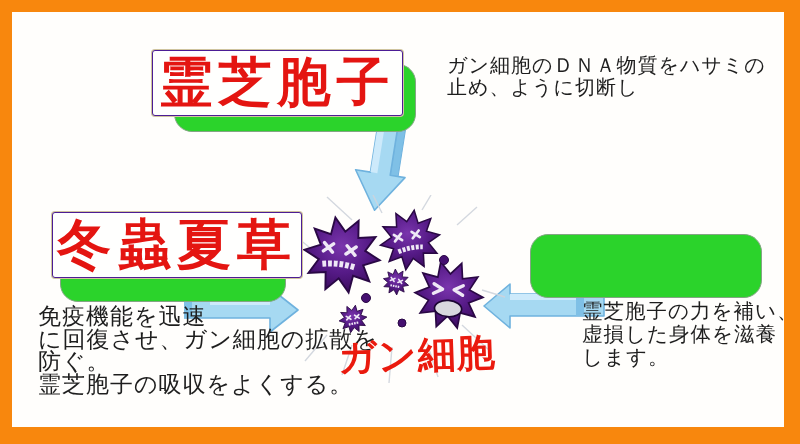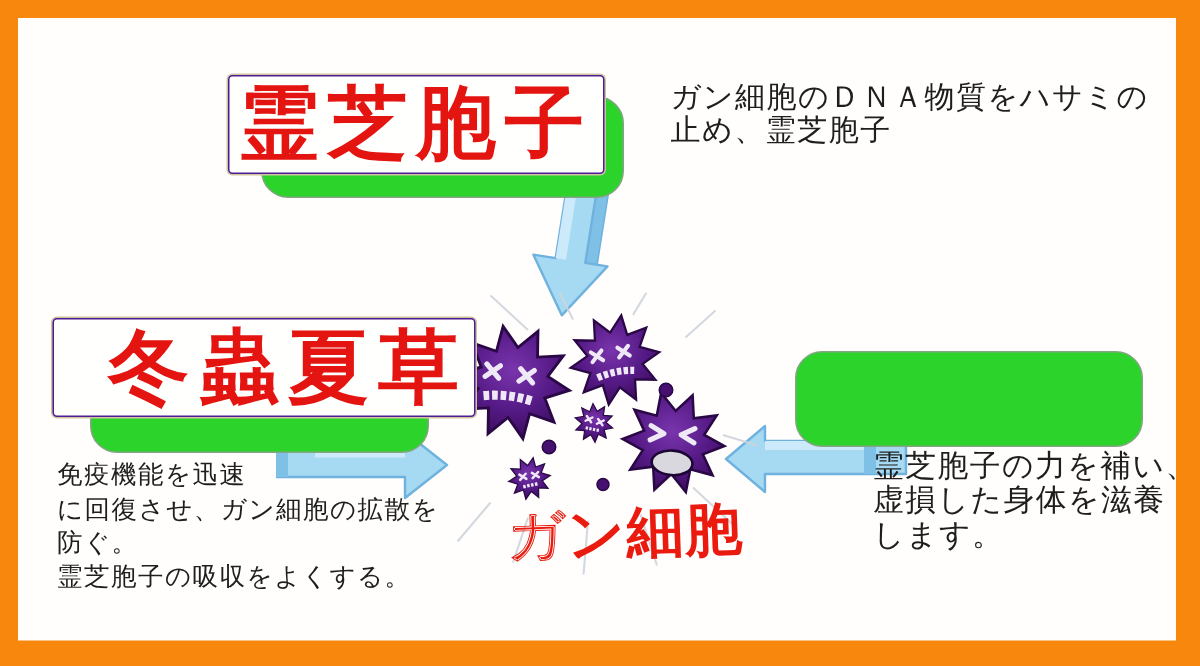--- a/index.html
+++ b/index.html
@@ -8,29 +8,29 @@
   #canvas{position:absolute;left:12px;top:12px;width:772px;height:415px;background:#FFFEFC;}
 
   .titlebox{position:absolute;z-index:4;background:#FFFFFE;border:1px solid #4c1d95;
     box-shadow:0 0 0 1px #CFC49E;border-radius:3px;display:flex;align-items:center;justify-content:center;}
   .titletext{color:#E41511;font-weight:bold;font-family:"Liberation Serif","DejaVu Serif",serif;white-space:nowrap;}
   .greenshadow{position:absolute;z-index:3;background:#2BD32B;border-radius:18px;border:1px solid #84A584;}
 
   .desc{position:absolute;z-index:5;color:#1E1E1E;letter-spacing:1px;}
   .desc div{white-space:nowrap;}
   #desc-spore{left:424px;top:42px;width:345px;font-size:20px;line-height:22px;margin-left:11px;}
-  #desc-cordyceps{left:26px;top:294px;width:335px;font-size:17px;line-height:22.5px;}
+  #desc-cordyceps{left:26px;top:294px;width:335px;font-size:23px;line-height:22.5px;}
   #desc-powder{left:570px;top:288px;width:225px;font-size:20.5px;line-height:23px;}
 
   #spore-green{left:162px;top:52px;width:240px;height:66px;}
   #spore-box{left:140px;top:38px;width:249px;height:64px;}
   #spore-box .titletext{font-size:53px;letter-spacing:6px;}
 
   #cordyceps-green{left:48px;top:214px;width:224px;height:74px;}
-  #cordyceps-box{left:23px;top:200px;width:248px;height:64px;padding-left:32px;}
+  #cordyceps-box{left:40px;top:200px;width:248px;height:64px;}
   #cordyceps-box .titletext{font-size:54px;letter-spacing:6px;}
 
   #powder-green{left:518px;top:222px;width:230px;height:62px;}
   #powder-box{left:466px;top:189px;width:306px;height:64px;}
   #powder-box .titletext{font-size:50px;letter-spacing:4px;}
 
   .arrow-svg{position:absolute;z-index:2;}
   #arrow-down{left:342px;top:108px;}
   #arrow-from-cordyceps{left:172px;top:268px;}
   #arrow-from-powder{left:468px;top:262px;}
@@ -52,21 +52,21 @@
 
     <div class="titlebox" id="spore-box">
       <span class="titletext">霊芝胞子</span>
     </div>
     <div class="titlebox" id="cordyceps-box">
       <span class="titletext">冬蟲夏草</span>
     </div>
 
     <div class="desc" id="desc-spore">
       <div>ガン細胞のＤＮＡ物質をハサミの</div>
-      <div>止め、霊芝胞子</div>
+      <div>止め、ように切断し</div>
     </div>
     <div class="desc" id="desc-cordyceps">
       <div>免疫機能を迅速</div>
       <div>に回復させ、ガン細胞の拡散を</div>
       <div>防ぐ。</div>
       <div>霊芝胞子の吸収をよくする。</div>
     </div>
     <div class="desc" id="desc-powder">
       <div>霊芝胞子の力を補い、</div>
       <div>虚損した身体を滋養</div>

